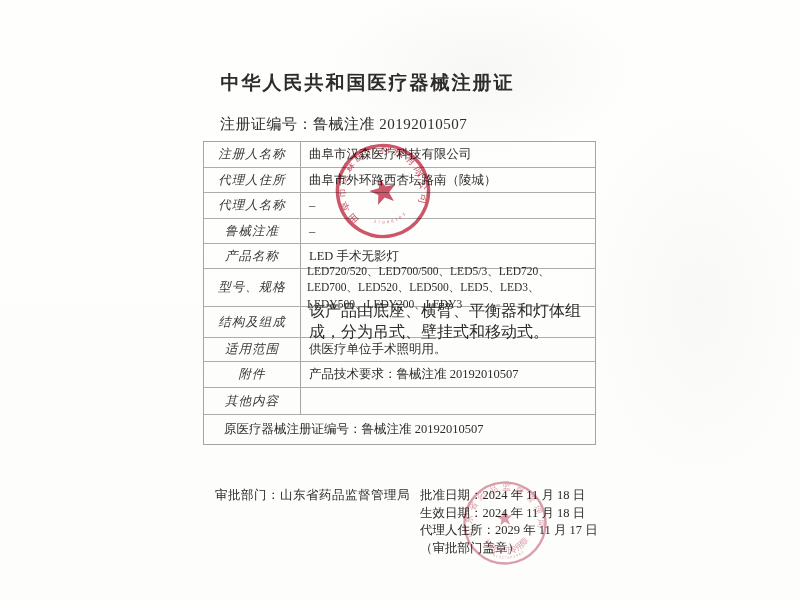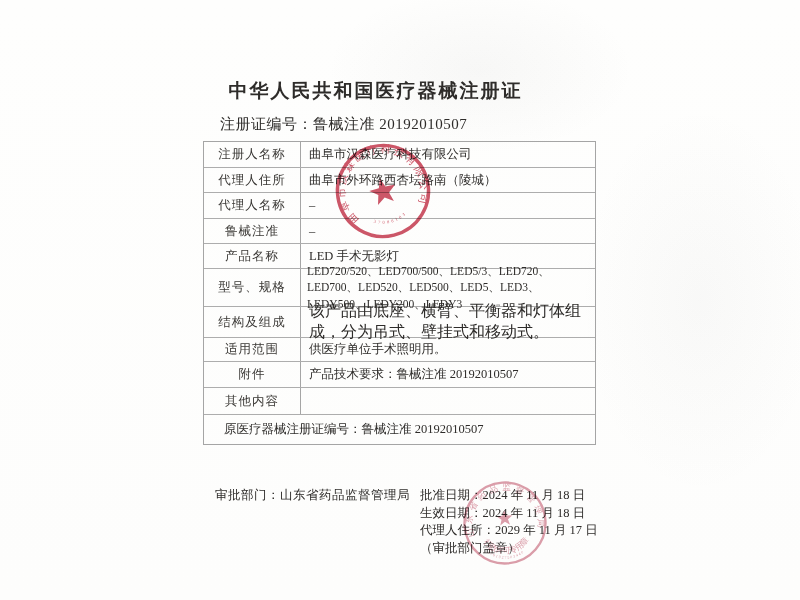--- a/index.html
+++ b/index.html
@@ -12,38 +12,38 @@
     position:relative;width:800px;height:600px;
     color:#2e2c2a;
     background:
       radial-gradient(ellipse 220px 120px at 480px 70px, rgba(120,120,120,0.05), transparent 70%),
       radial-gradient(ellipse 160px 260px at 700px 300px, rgba(120,120,120,0.04), transparent 75%),
       linear-gradient(#fefefd,#fdfdfc);
   }
   .title{
     position:absolute;top:62px;left:0;width:719px;
     text-align:center;font-size:19px;font-weight:bold;letter-spacing:2px;
-    margin:16px;
+    margin:8px;
   }
   .certno{
     position:absolute;top:115px;left:220px;
     font-size:15px;letter-spacing:.5px;
   }
   .tbl{
     position:absolute;left:203px;top:141px;width:393px;
     border:1px solid #a5a5a5;box-sizing:border-box;
     font-size:12.5px;
   }
   .row{display:flex;box-sizing:border-box;}
   .row + .row{border-top:1px solid #adadad;}
   .lbl{
     width:97px;flex:0 0 97px;box-sizing:border-box;
     border-right:1px solid #a5a5a5;
     display:flex;align-items:center;justify-content:center;
-    letter-spacing:1px;color:#3a3835;
+    letter-spacing:1px;color:#3a3835;font-style:italic;
   }
   .val{
     flex:1;display:flex;align-items:center;
     padding:2px 8px;box-sizing:border-box;line-height:1.3;
   }
   .r0{height:25px}.r1{height:25px}.r2{height:27px}.r3{height:26px}
   .r4{height:25px}.r5{height:25px}
   .r6{height:38px}.r6 .val{font-size:11.5px;line-height:1.45;padding:2px 6px;}
   .r7{height:31px}.r7 .val{font-size:16px;line-height:1.3;}
   .r8{height:24px}.r9{height:26px}.r10{height:27px}

